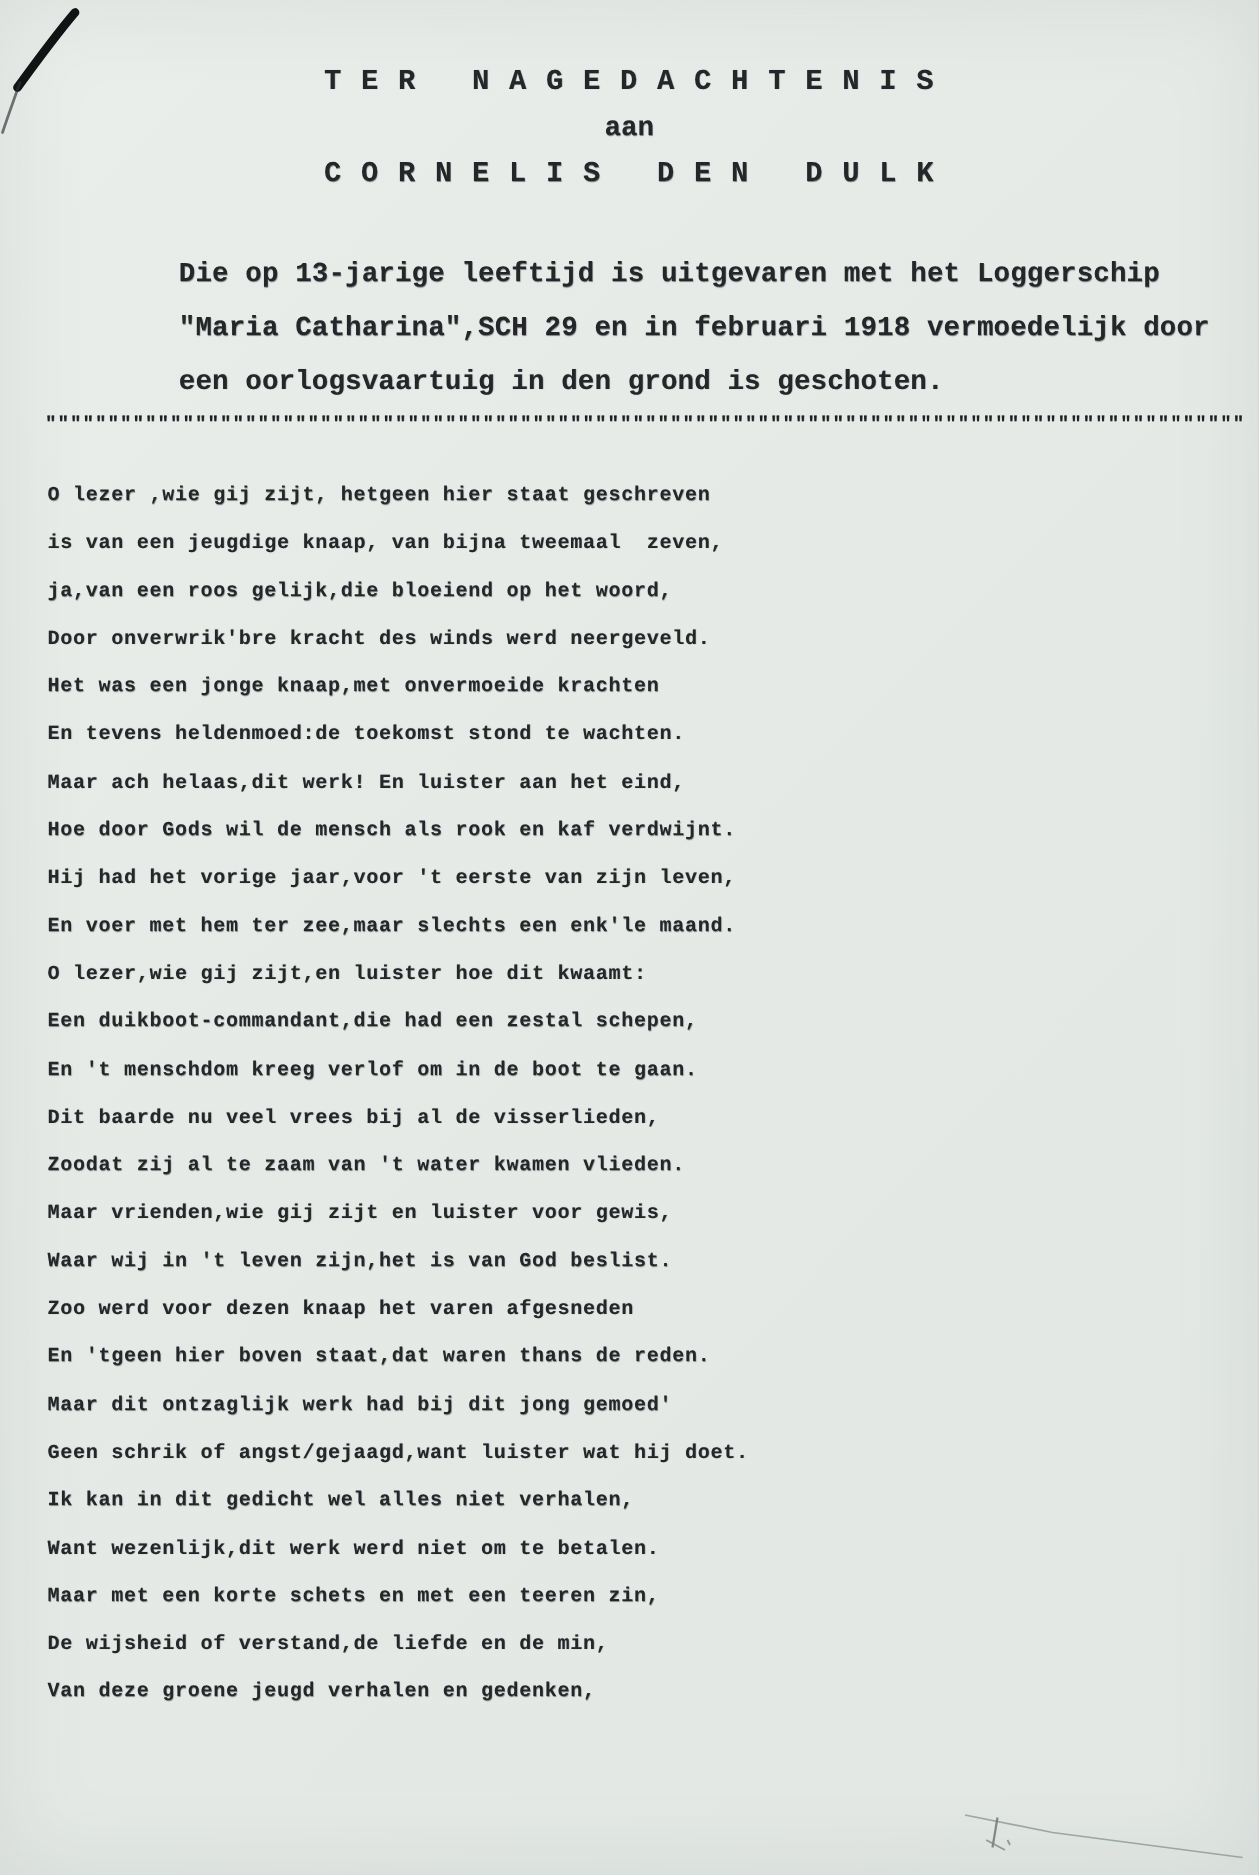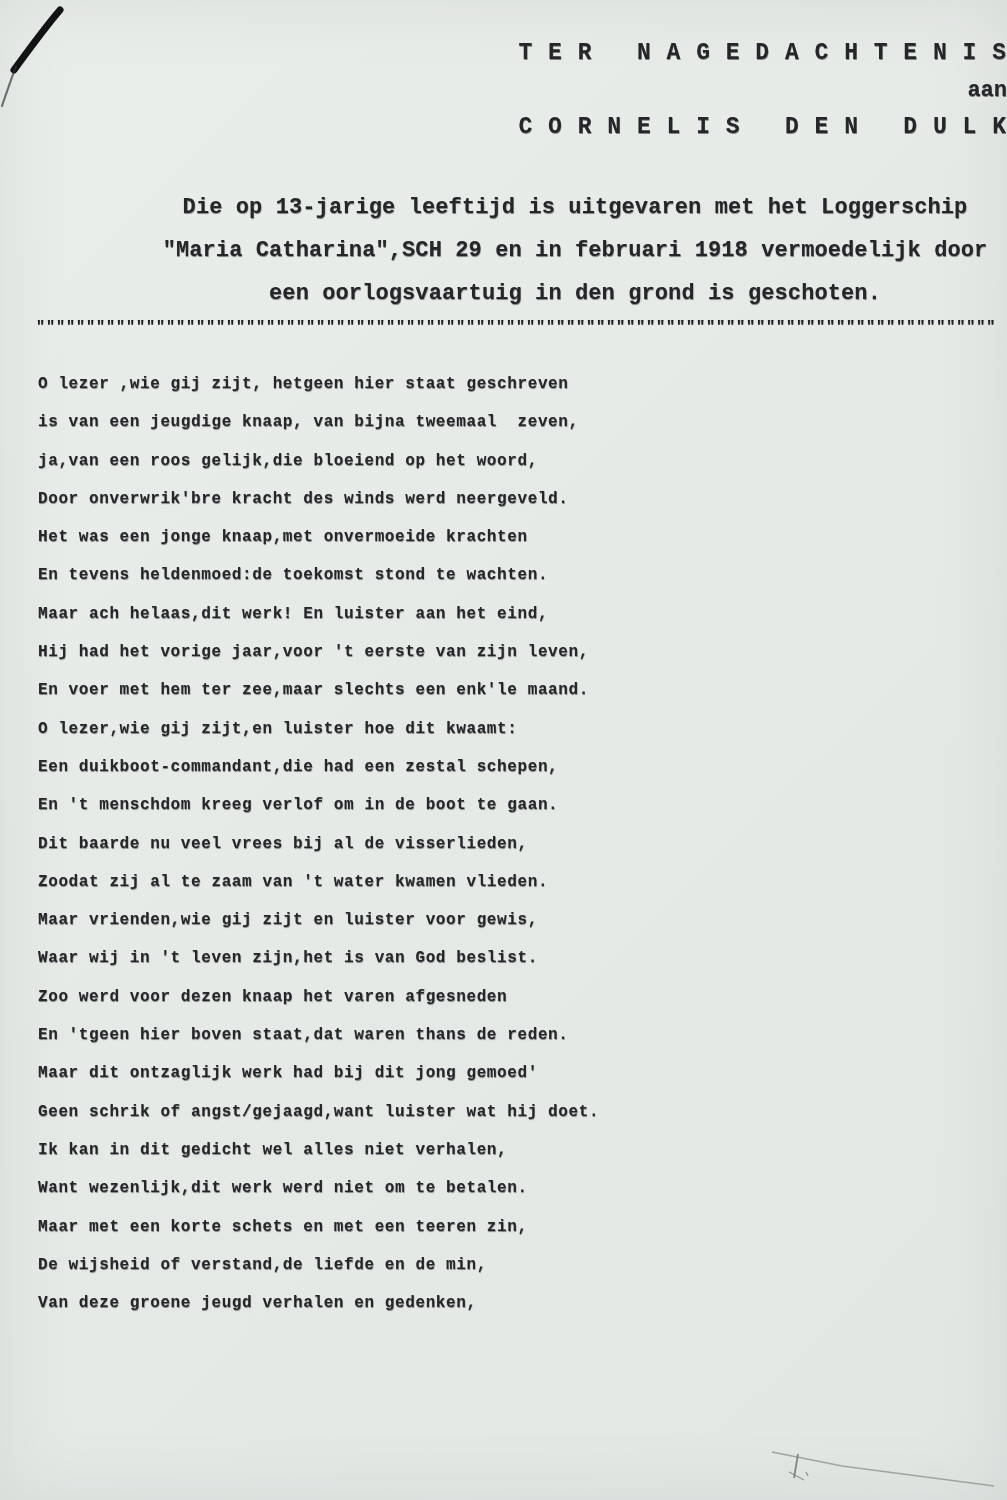--- a/index.html
+++ b/index.html
@@ -13,39 +13,39 @@
     height: 1500px;
     margin: 0 auto;
     background: linear-gradient(135deg, #eaeeeb 0%, #e6eae7 45%, #e2e7e4 100%);
     box-shadow: inset 0 0 70px rgba(115, 128, 122, 0.14);
     overflow: hidden;
     color: #24262a;
   }
   .ink-stroke { position: absolute; top: 2px; left: 0; }
   .pencil-scribble { position: absolute; right: 0; bottom: 0; }
 
-  .title-block { padding-top: 40px; text-align: right; }
+  .title-block { padding-top: 52px; text-align: center; }
   .title-line {
     font-size: 23px;
     font-weight: bold;
     letter-spacing: 1px;
     line-height: 26px;
     white-space: pre;
     text-shadow: 0.4px 0.5px 0.6px rgba(25, 28, 30, 0.5);
   }
   .title-sub {
     margin-top: 12px;
     font-size: 22px;
     font-weight: bold;
     line-height: 26px;
     text-shadow: 0.4px 0.5px 0.6px rgba(25, 28, 30, 0.5);
   }
   .title-name { margin-top: 10px; }
 
-  .dedication { margin: 46px 0 0 143px; text-align: center; }
+  .dedication { margin: 46px 0 0 143px; }
   .ded-line {
     font-size: 22px;
     font-weight: bold;
     line-height: 43px;
     letter-spacing: 0.1px;
     white-space: pre;
     text-shadow: 0.4px 0.5px 0.7px rgba(25, 28, 30, 0.5);
   }
 
   .divider {
@@ -96,20 +96,21 @@
   <div class="divider">""""""""""""""""""""""""""""""""""""""""""""""""""""""""""""""""""""""""""""""""""""""""""""""""</div>
 
   <section class="poem">
   <div class="poem-line">O lezer ,wie gij zijt, hetgeen hier staat geschreven</div>
       <div class="poem-line">is van een jeugdige knaap, van bijna tweemaal  zeven,</div>
       <div class="poem-line">ja,van een roos gelijk,die bloeiend op het woord,</div>
       <div class="poem-line">Door onverwrik'bre kracht des winds werd neergeveld.</div>
       <div class="poem-line">Het was een jonge knaap,met onvermoeide krachten</div>
       <div class="poem-line">En tevens heldenmoed:de toekomst stond te wachten.</div>
       <div class="poem-line">Maar ach helaas,dit werk! En luister aan het eind,</div>
+      <div class="poem-line">Hoe door Gods wil de mensch als rook en kaf verdwijnt.</div>
       <div class="poem-line">Hij had het vorige jaar,voor 't eerste van zijn leven,</div>
       <div class="poem-line">En voer met hem ter zee,maar slechts een enk'le maand.</div>
       <div class="poem-line">O lezer,wie gij zijt,en luister hoe dit kwaamt:</div>
       <div class="poem-line">Een duikboot-commandant,die had een zestal schepen,</div>
       <div class="poem-line">En 't menschdom kreeg verlof om in de boot te gaan.</div>
       <div class="poem-line">Dit baarde nu veel vrees bij al de visserlieden,</div>
       <div class="poem-line">Zoodat zij al te zaam van 't water kwamen vlieden.</div>
       <div class="poem-line">Maar vrienden,wie gij zijt en luister voor gewis,</div>
       <div class="poem-line">Waar wij in 't leven zijn,het is van God beslist.</div>
       <div class="poem-line">Zoo werd voor dezen knaap het varen afgesneden</div>

